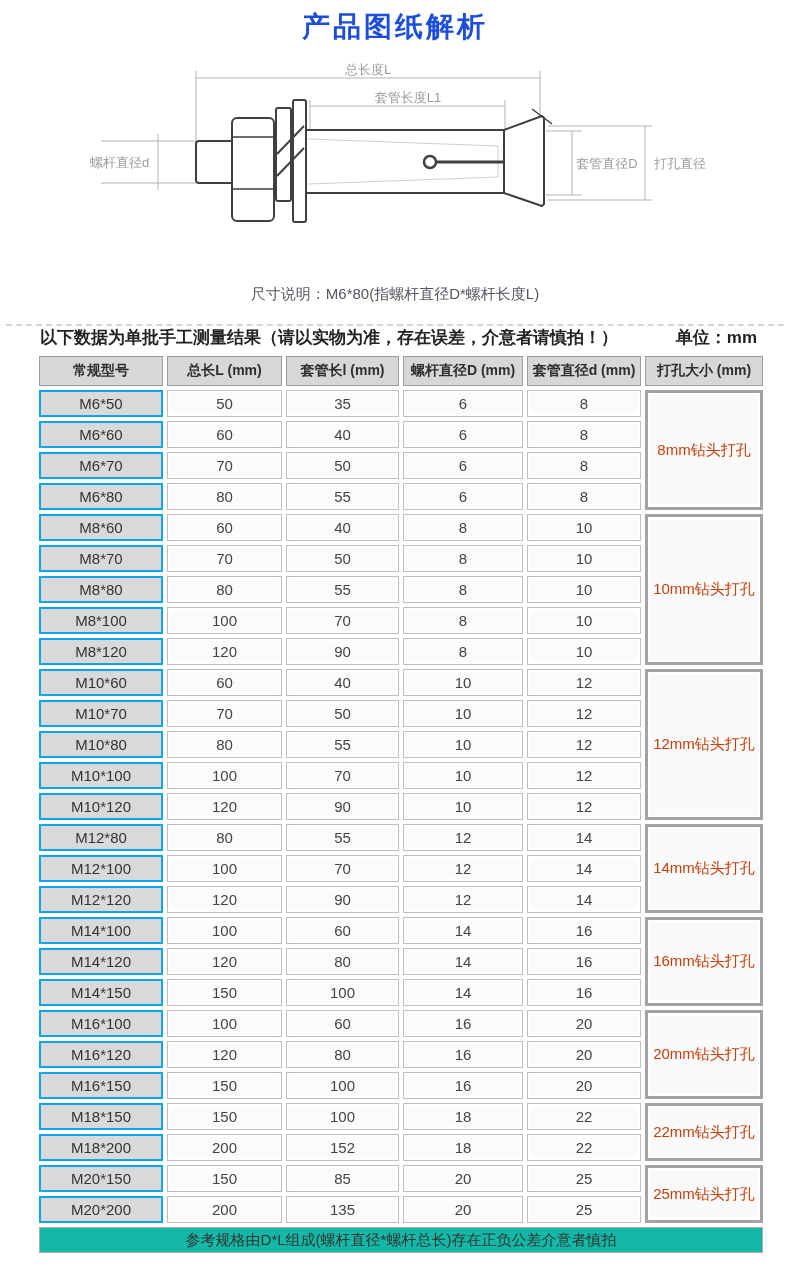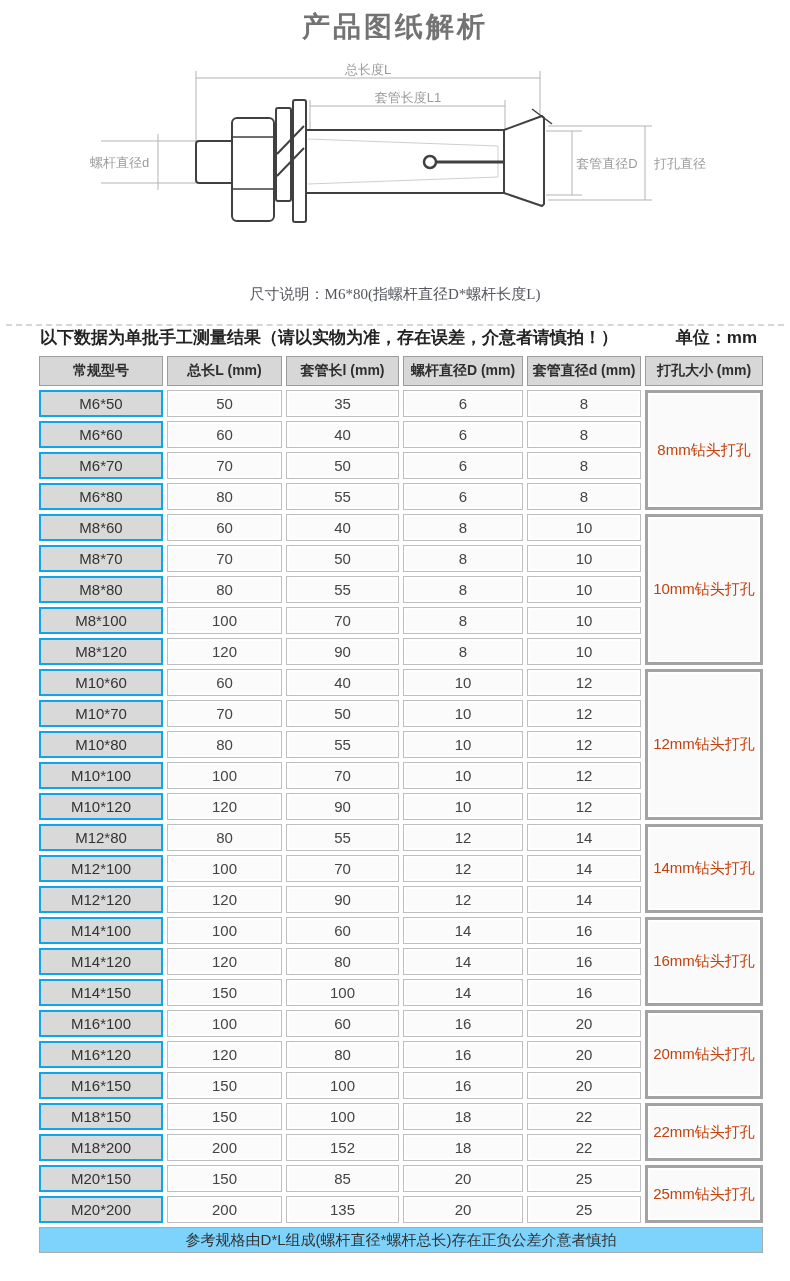--- a/index.html
+++ b/index.html
@@ -6,29 +6,29 @@
   html,body { background:#ffffff; }
   body {
     width:790px; height:1281px; overflow:hidden;
     font-family:"Liberation Sans","DejaVu Sans",sans-serif;
     color:#333;
   }
   .page { position:relative; width:790px; height:1281px; background:#fff; }
 
   .title {
     padding-top:8px; text-align:center;
-    font-size:28px; font-weight:600; letter-spacing:3px; color:#737373;
+    font-size:28px; font-weight:600; letter-spacing:3px; color:#1d4ed8;
   }
 
   .diagram { width:790px; height:215px; margin-top:12px;text-decoration:underline; }
   .diagram svg { display:block; }
 
   .size-note {
     margin-top:12px; text-align:center;
-    font-size:15px; color:#55565e;font-family:Liberation Serif, serif;
+    font-size:15px; color:#55565e;
   }
 
   .dotted-sep {
     margin:20px 6px 0 6px; height:0;
     border-top:2px dashed #d6d6d6;
   }
 
   .table-caption {
     padding:0 33px 0 40px;
     display:flex; justify-content:space-between; align-items:baseline;
@@ -57,21 +57,21 @@
   }
   .spec-table td.num {
     background:#fbfbfb; border:1px solid #bfbfbf; color:#444;
     box-shadow:inset 0 0 0 2px #fff;
   }
   .spec-table td.drill {
     background:#fafafa; border:3px solid #a3a3a3; color:#c2410c;
     font-size:15px; box-shadow:inset 0 0 0 2px #fff;
   }
   .spec-table td.footer {
-    height:26px; background:#7dd3fc; border:1px solid #ababab;
+    height:26px; background:#14b8a6; border:1px solid #ababab;
     font-size:15px; color:#333;
   }
 </style>
 </head>
 <body>
 
 <div class="page">
 
   <h1 class="title">产品图纸解析</h1>
 

